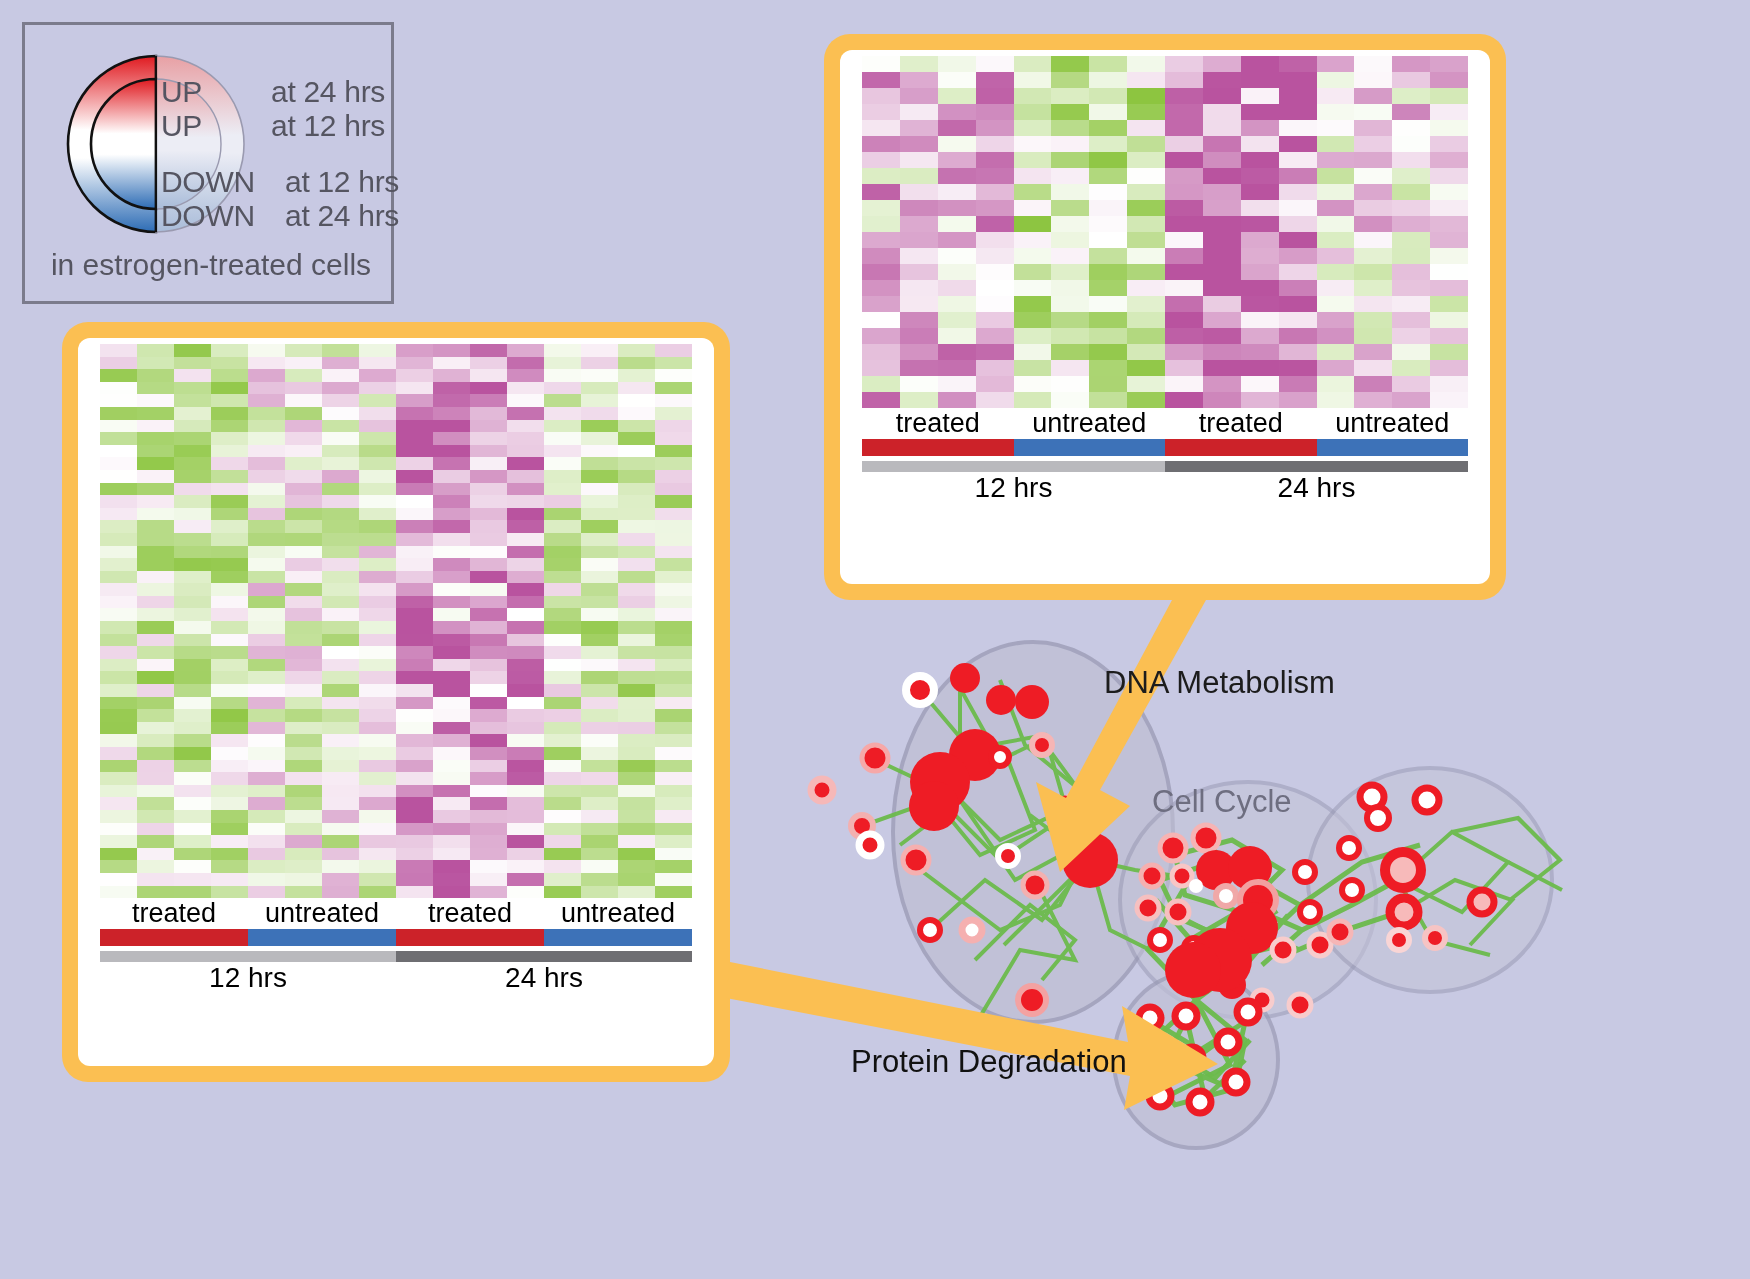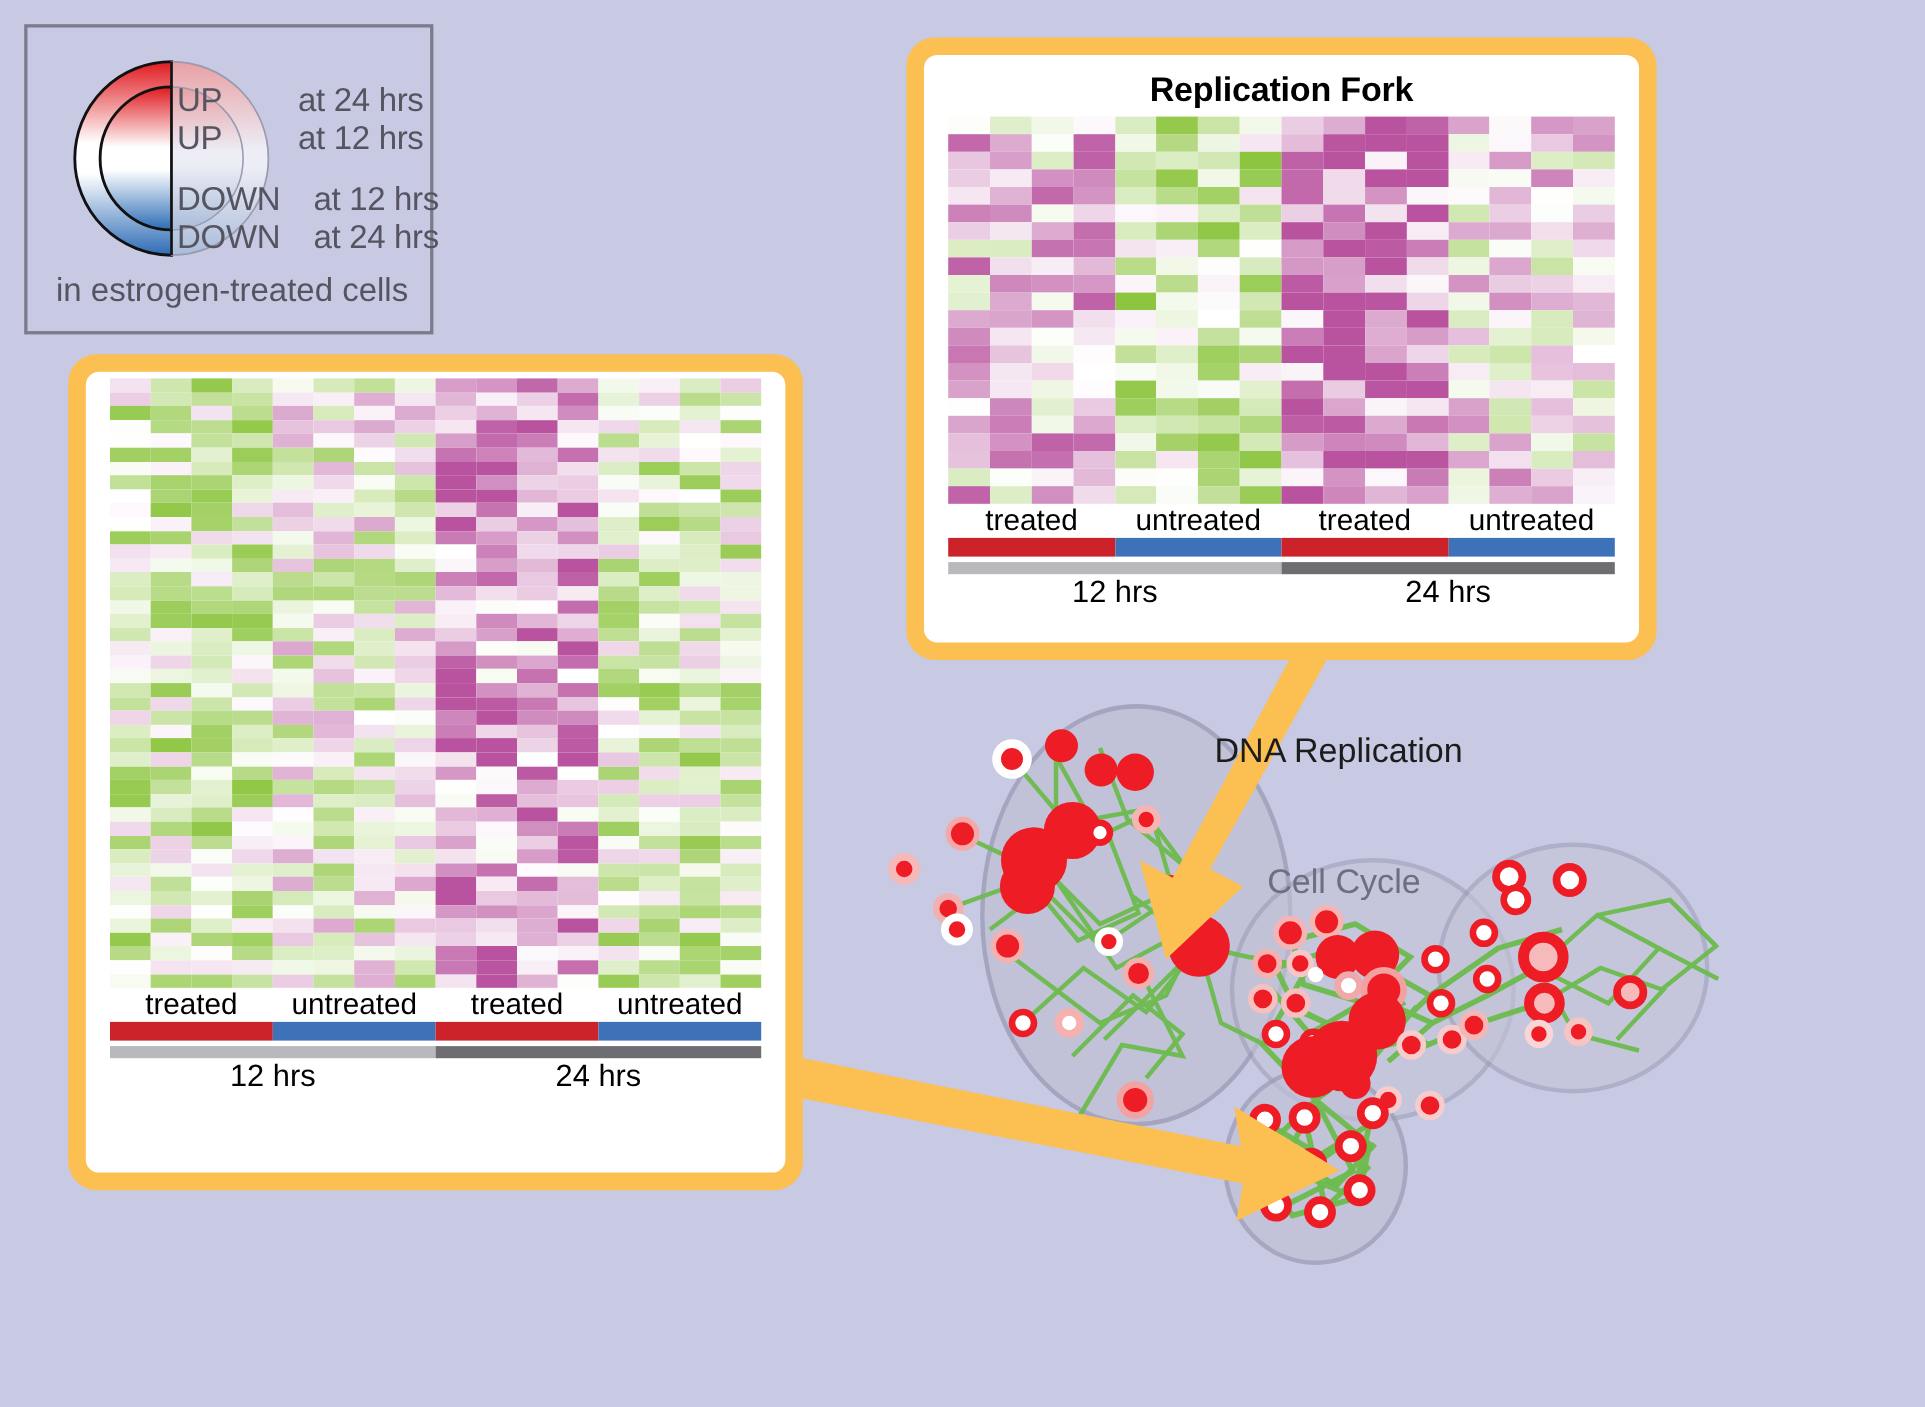--- a/index.html
+++ b/index.html
@@ -122,21 +122,20 @@
       <span class="wheel-label" style="left:220px;top:146px;">at 24 hrs</span>
     </div>
     <div id="wheel-foot">
       <div>in estrogen-treated cells</div>
     </div>
   </div>
 
 
   <div id="rf-panel" class="opanel">
     <div class="inner">
-      <div class="hm-title">Replication Fork</div>
       <div style="padding:6px 22px 0 22px;">
         <div class="hm-grid" id="rf-heatmap" style="grid-template-columns: repeat(16, 1fr);">
             <div class="hm-cell" style="height:16px;background:rgb(253,254,251)"></div>
             <div class="hm-cell" style="height:16px;background:rgb(224,239,203)"></div>
             <div class="hm-cell" style="height:16px;background:rgb(241,248,232)"></div>
             <div class="hm-cell" style="height:16px;background:rgb(252,248,251)"></div>
             <div class="hm-cell" style="height:16px;background:rgb(218,236,193)"></div>
             <div class="hm-cell" style="height:16px;background:rgb(148,201,76)"></div>
             <div class="hm-cell" style="height:16px;background:rgb(201,228,164)"></div>
             <div class="hm-cell" style="height:16px;background:rgb(242,249,234)"></div>
@@ -1373,18 +1372,19 @@
 
     <g>
       <path d="M1206 600 L1100 790 L1130 806 L1060 872 L1036 782 L1066 798 L1172 600 Z" fill="#fbbf52"></path>
     </g>
 
     <g>
       <path d="M730 962 L1128 1042 L1122 1006 L1218 1064 L1124 1110 L1130 1076 L726 998 Z" fill="#fbbf52"></path>
     </g>
   </svg>
 
-  <div class="net-lbl" id="lbl-dna">DNA Replication</div>
+  <div class="net-lbl" id="lbl-dna">DNA Metabolism</div>
   <div class="net-lbl" id="lbl-cellcycle">Cell Cycle</div>
   <div class="net-lbl" id="lbl-ubq">
+    <div>Protein Degradation</div>
   </div>
 
 </div>
 
 </body></html>

